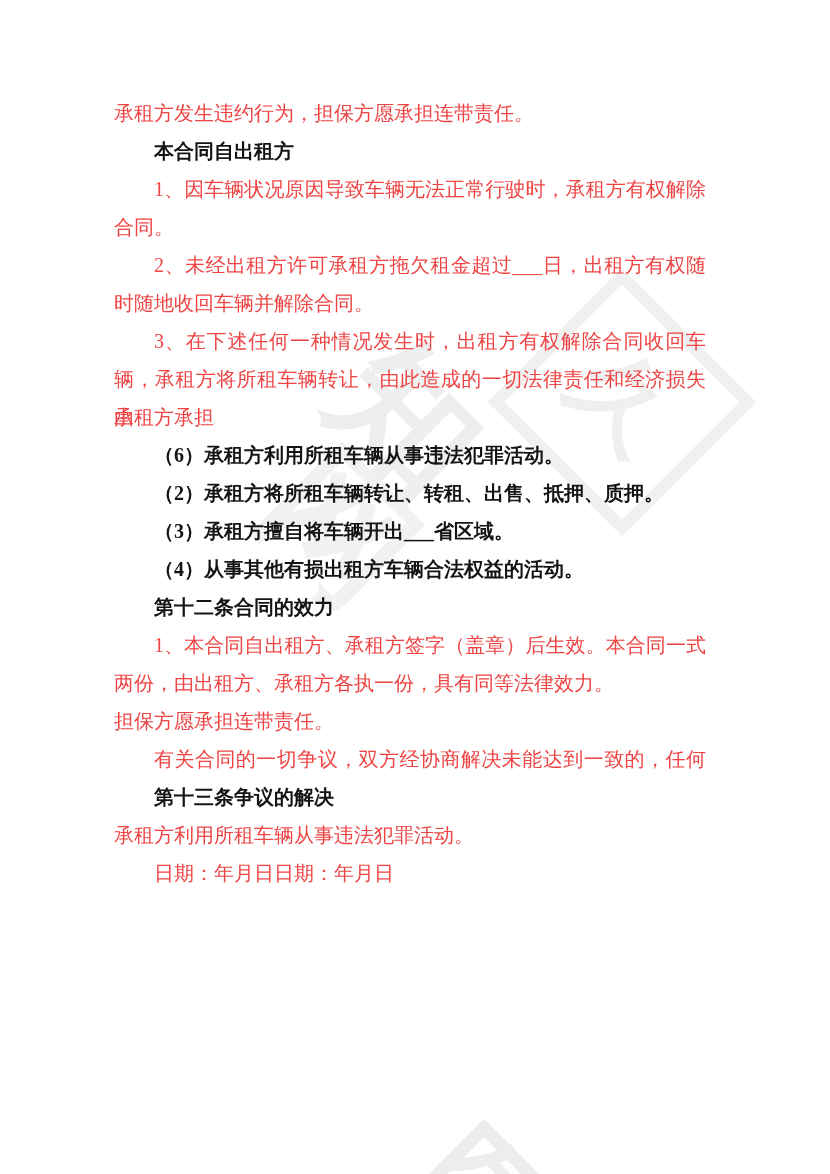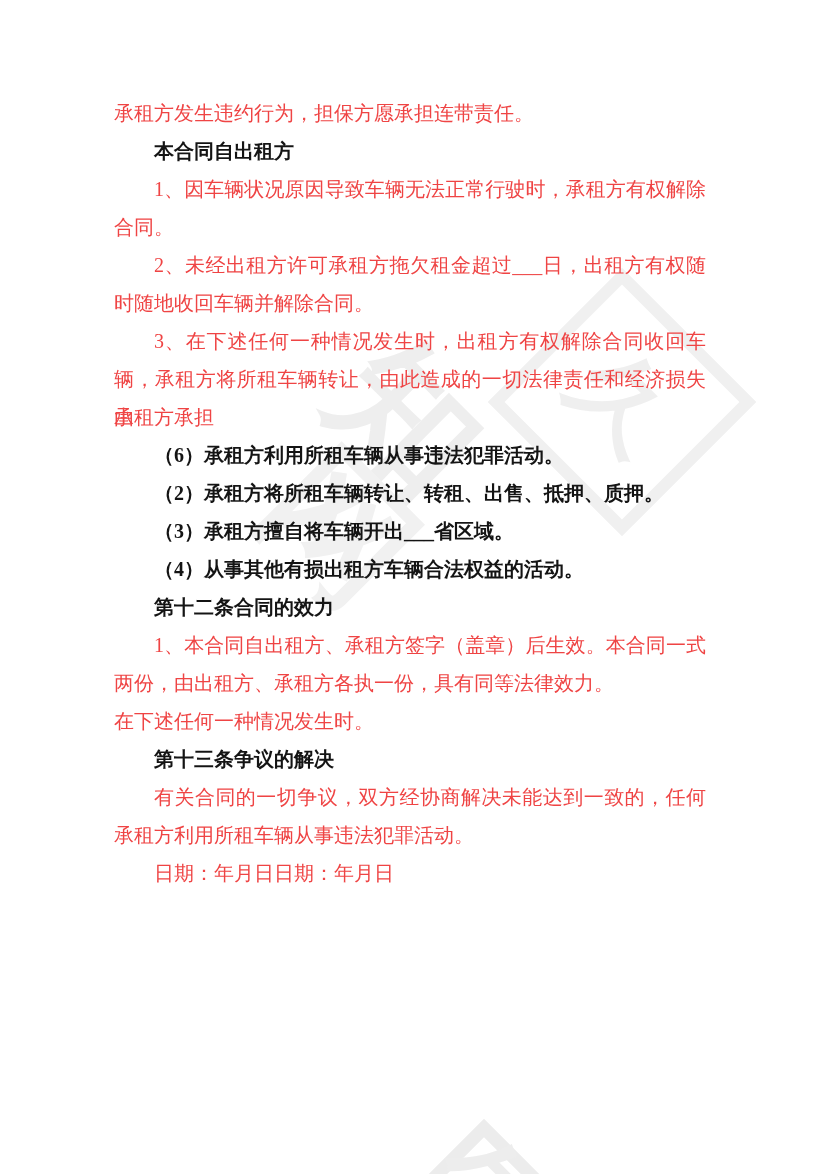--- a/index.html
+++ b/index.html
@@ -96,20 +96,20 @@
     <div class="line ind j">3、在下述任何一种情况发生时，出租方有权解除合同收回车</div>
     <div class="line j">辆，承租方将所租车辆转让，由此造成的一切法律责任和经济损失由</div>
     <div class="line">承租方承担</div>
     <div class="line ind b">（6）承租方利用所租车辆从事违法犯罪活动。</div>
     <div class="line ind b">（2）承租方将所租车辆转让、转租、出售、抵押、质押。</div>
     <div class="line ind b">（3）承租方擅自将车辆开出___省区域。</div>
     <div class="line ind b">（4）从事其他有损出租方车辆合法权益的活动。</div>
     <div class="line ind b">第十二条合同的效力</div>
     <div class="line ind j">1、本合同自出租方、承租方签字（盖章）后生效。本合同一式</div>
     <div class="line">两份，由出租方、承租方各执一份，具有同等法律效力。</div>
-    <div class="line">在下述任何一种情况发生时。</div>
+    <div class="line">担保方愿承担连带责任。</div>
+    <div class="line ind j">有关合同的一切争议，双方经协商解决未能达到一致的，任何</div>
     <div class="line ind b">第十三条争议的解决</div>
-    <div class="line ind j">有关合同的一切争议，双方经协商解决未能达到一致的，任何</div>
     <div class="line">承租方利用所租车辆从事违法犯罪活动。</div>
     <div class="line ind">日期：年月日日期：年月日</div>
   </div>
 
 </div>
 
 </body></html>

